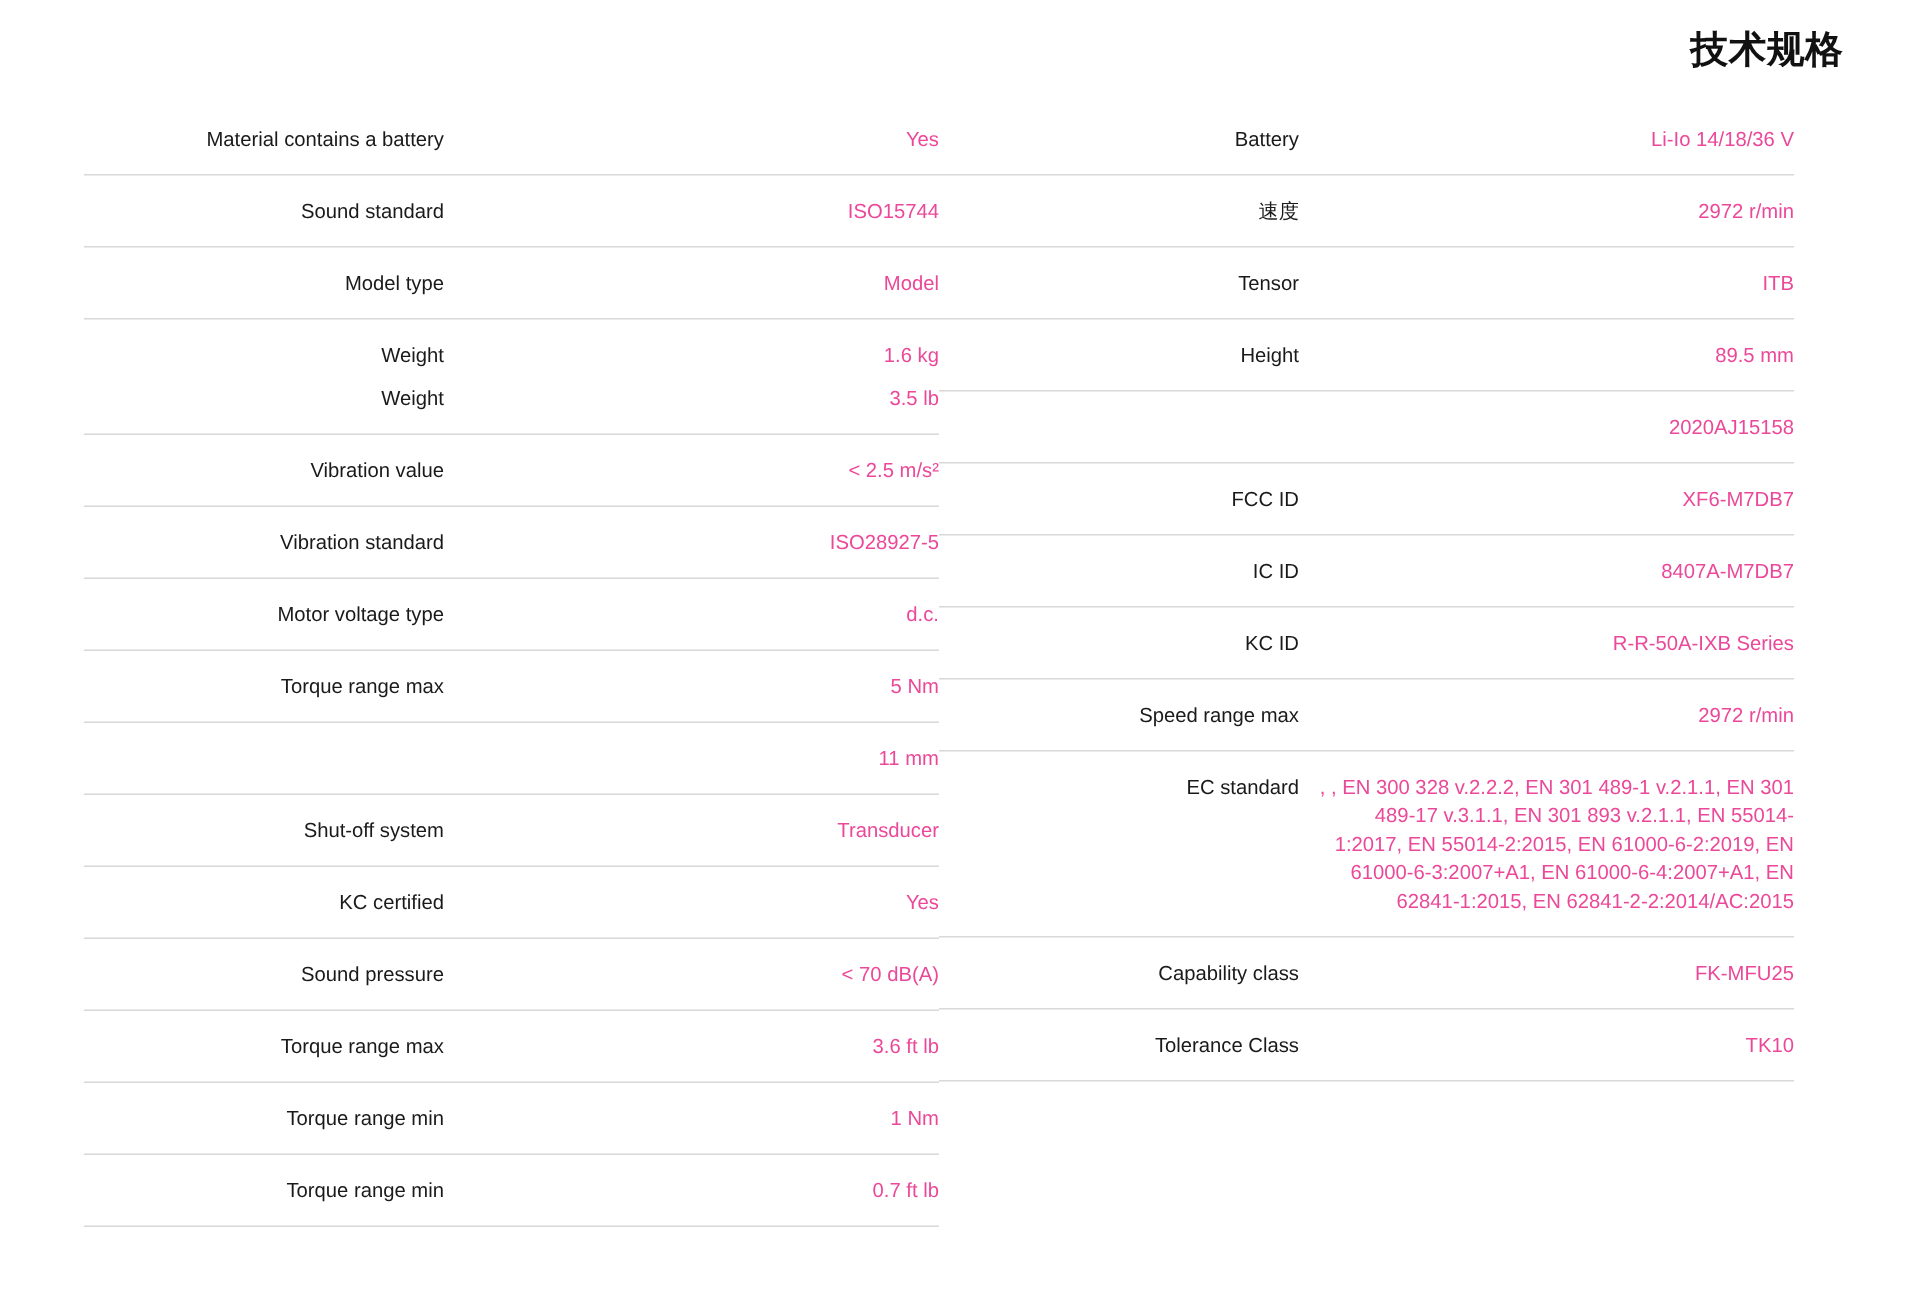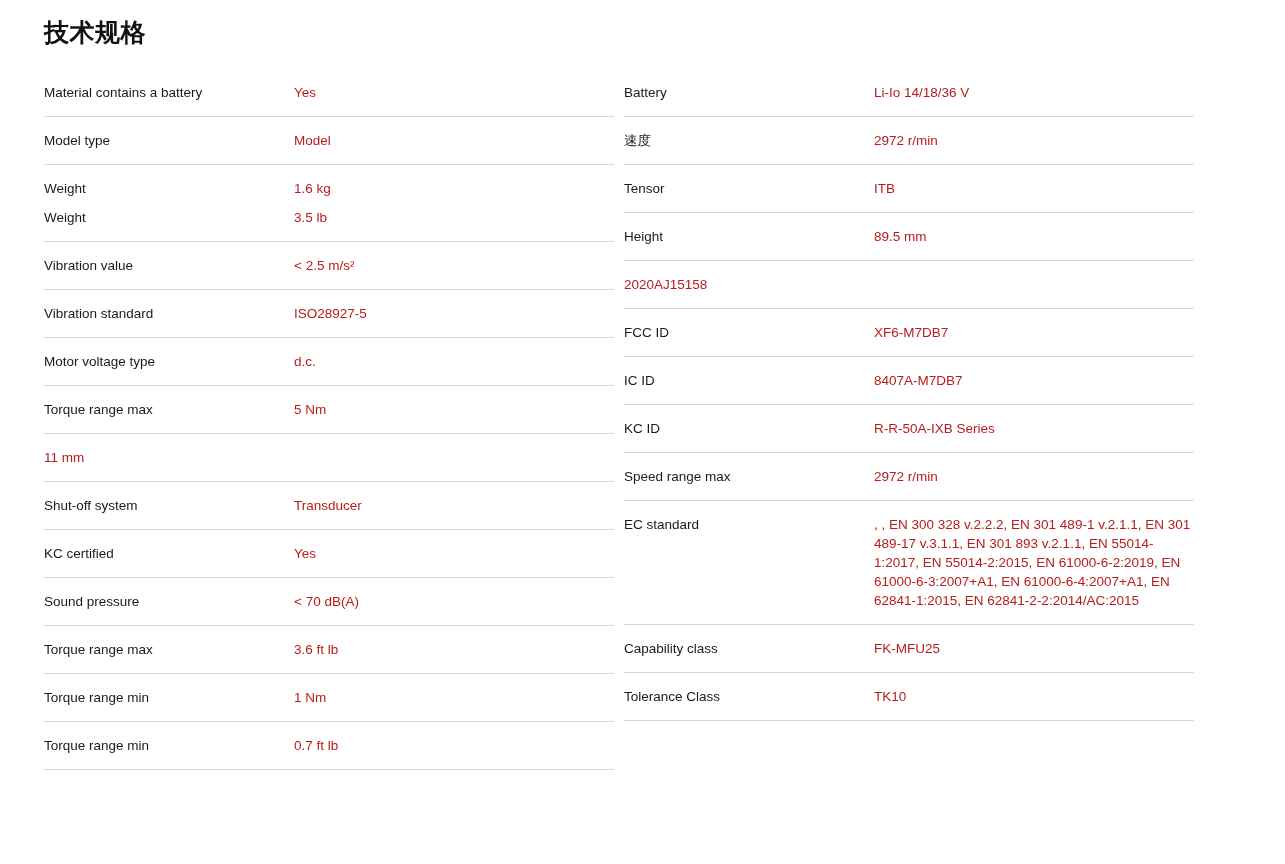--- a/index.html
+++ b/index.html
@@ -12,35 +12,36 @@
     height: 864px;
     font-family: "Liberation Sans", sans-serif;
     color: #1a1a1a;
     overflow: hidden;
   }
   .page {
     position: relative;
     width: 1285px;
     height: 864px;
     box-sizing: border-box;
-    padding: 0 44px;
+    padding: 0 56px;
+    text-align: right;
   }
   .page-title {
     font-size: 25px;
     font-weight: bold;
     letter-spacing: 0.5px;
     margin: 0;
     padding-top: 16px;
     padding-bottom: 20px;
     color: #111111;
   }
   .spec-columns {
     display: flex;
     flex-direction: row;
-    gap: 10px;
+    gap: 0;
     align-items: flex-start;
   }
   .spec-column {
     width: 570px;
     flex: 0 0 570px;
   }
   .spec-column.right {
   }
   .spec-row {
     display: flex;
@@ -65,41 +66,45 @@
     line-height: 19px;
     color: #1a1a1a;
     font-weight: normal;
     padding-right: 10px;
     box-sizing: border-box;
   }
   .spec-value {
     flex: 1 1 auto;
     font-size: 13.5px;
     line-height: 19px;
-    color: #b91c1c;
+    color: #ec4899;
   }
   .spec-value.multiline {
     line-height: 19px;
   }
 </style>
 </head>
 <body>
 
 <div class="page">
   <h1 class="page-title">技术规格</h1>
 
   <div class="spec-columns">
 
     <div class="spec-column left">
 
       <div class="spec-row">
         <div class="spec-label">Material contains a battery</div>
         <div class="spec-value">Yes</div>
       </div>
 
+      <div class="spec-row">
+        <div class="spec-label">Sound standard</div>
+        <div class="spec-value">ISO15744</div>
+      </div>
 
       <div class="spec-row">
         <div class="spec-label">Model type</div>
         <div class="spec-value">Model</div>
       </div>
 
       <div class="spec-row tight">
         <div class="spec-label">Weight</div>
         <div class="spec-value">1.6 kg</div>
       </div>

